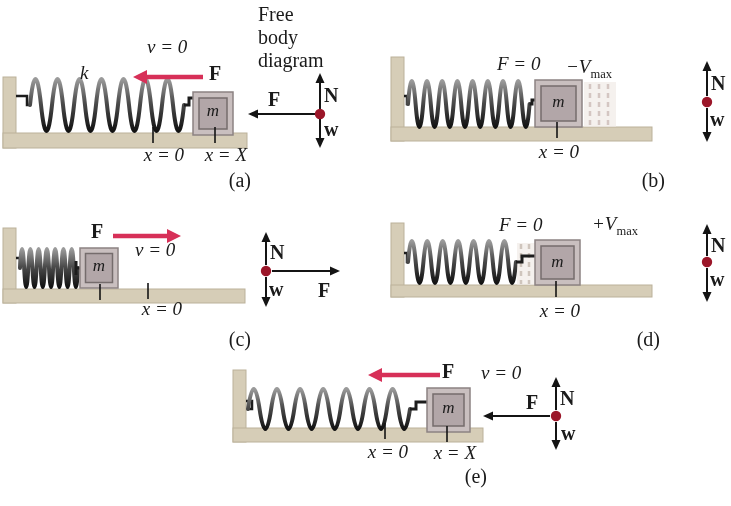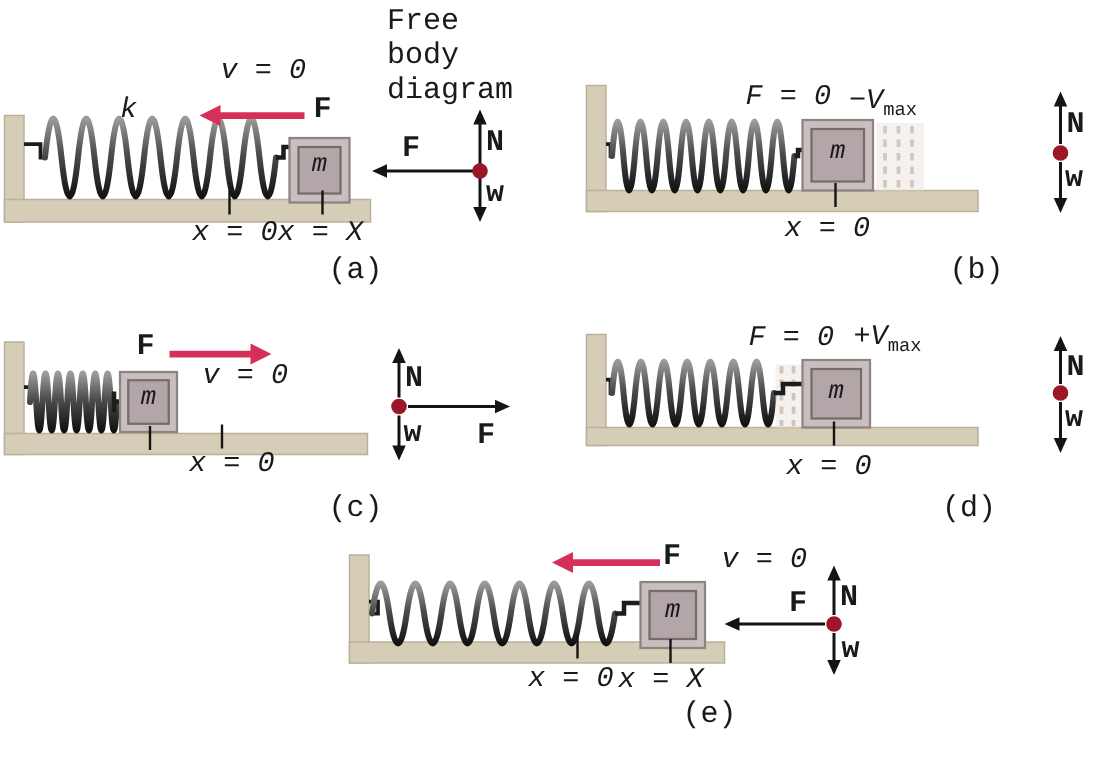--- a/index.html
+++ b/index.html
@@ -1,23 +1,23 @@
 <!DOCTYPE html>
 <html><head>
 <meta charset="utf-8">
 <style>
   html,body{margin:0;padding:0;background:#fff;}
   .fig{position:relative;width:731px;height:506px;background:#fff;overflow:hidden;
-       font-family:Liberation Mono, monospace;color:#1a1a1a;}
+       font-family:Liberation Serif, serif;color:#1a1a1a;}
   .art{position:absolute;left:0;top:0;}
   .lbl{position:absolute;white-space:nowrap;}
   .math{font-style:italic;font-size:19px;}
   .vec{font-weight:bold;font-size:20px;font-style:normal;}
   .tag{font-size:20px;}
-  .ctr{text-align:left;}
+  .ctr{text-align:right;}
   .sub{font-style:normal;font-size:12.5px;text-align:center;}
   .m-lbl{font-style:italic;font-size:17px;text-align:center;}
   .heading{font-size:20px;line-height:1.16;white-space:normal;width:76px;}
 </style>
 </head>
 <body>
 
 <div class="fig">
 
   <svg class="art" width="731" height="506" viewBox="0 0 731 506">
@@ -166,21 +166,21 @@
   <div class="lbl vec" style="left:91px;top:220px;">F</div>
   <div class="lbl math" style="left:135px;top:239px;">v = 0</div>
   <div class="lbl m-lbl" style="left:80px;top:256px;width:38px;">m</div>
   <div class="lbl math ctr" style="left:126px;top:298px;width:56px;">x = 0</div>
   <div class="lbl tag ctr" style="left:219px;top:328px;width:32px;">(c)</div>
   <div class="lbl vec" style="left:270px;top:241px;">N</div>
   <div class="lbl vec" style="left:269px;top:278px;">w</div>
   <div class="lbl vec" style="left:318px;top:279px;">F</div>
 
   <div class="lbl math" style="left:499px;top:214px;">F = 0</div>
-  <div class="lbl math" style="left:569px;top:213px;"><span>+V</span><sub class="sub">max</sub></div>
+  <div class="lbl math" style="left:592px;top:213px;"><span>+V</span><sub class="sub">max</sub></div>
   <div class="lbl m-lbl" style="left:535px;top:252px;width:45px;">m</div>
   <div class="lbl math ctr" style="left:524px;top:300px;width:56px;">x = 0</div>
   <div class="lbl tag ctr" style="left:628px;top:328px;width:32px;">(d)</div>
   <div class="lbl vec" style="left:711px;top:234px;">N</div>
   <div class="lbl vec" style="left:710px;top:268px;">w</div>
 
   <div class="lbl vec" style="left:442px;top:360px;">F</div>
   <div class="lbl math" style="left:481px;top:362px;">v = 0</div>
   <div class="lbl m-lbl" style="left:427px;top:398px;width:43px;">m</div>
   <div class="lbl math ctr" style="left:352px;top:441px;width:56px;">x = 0</div>

